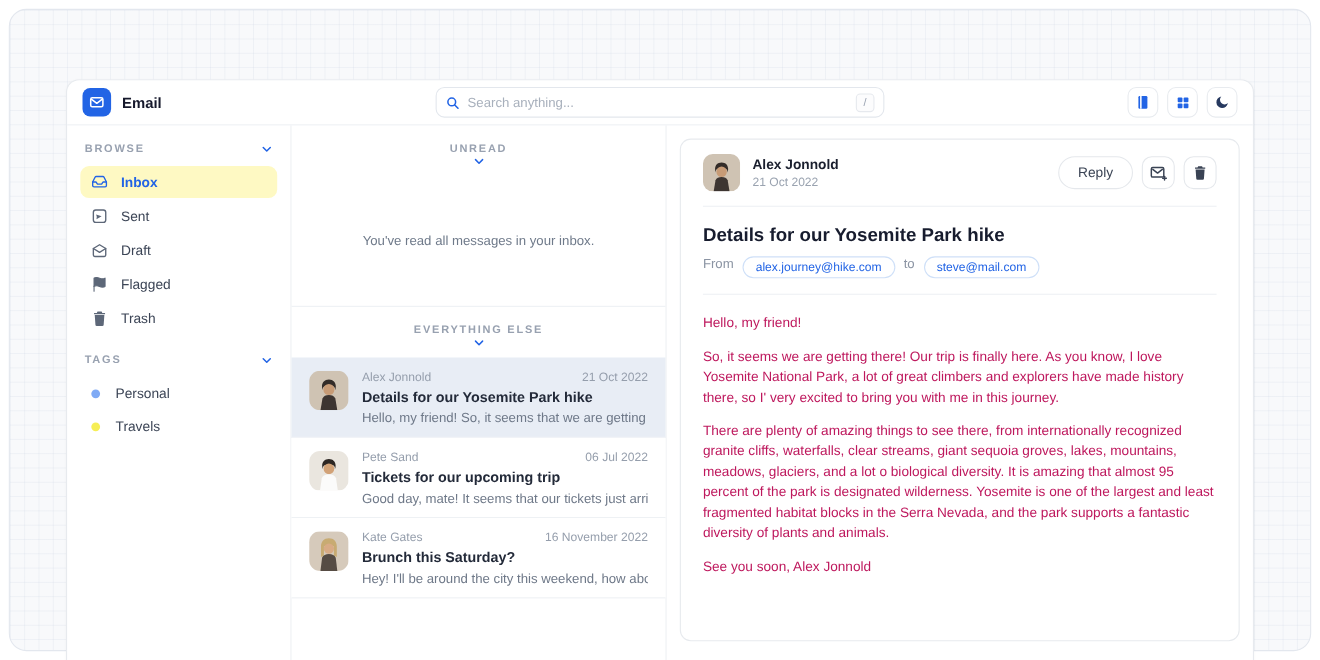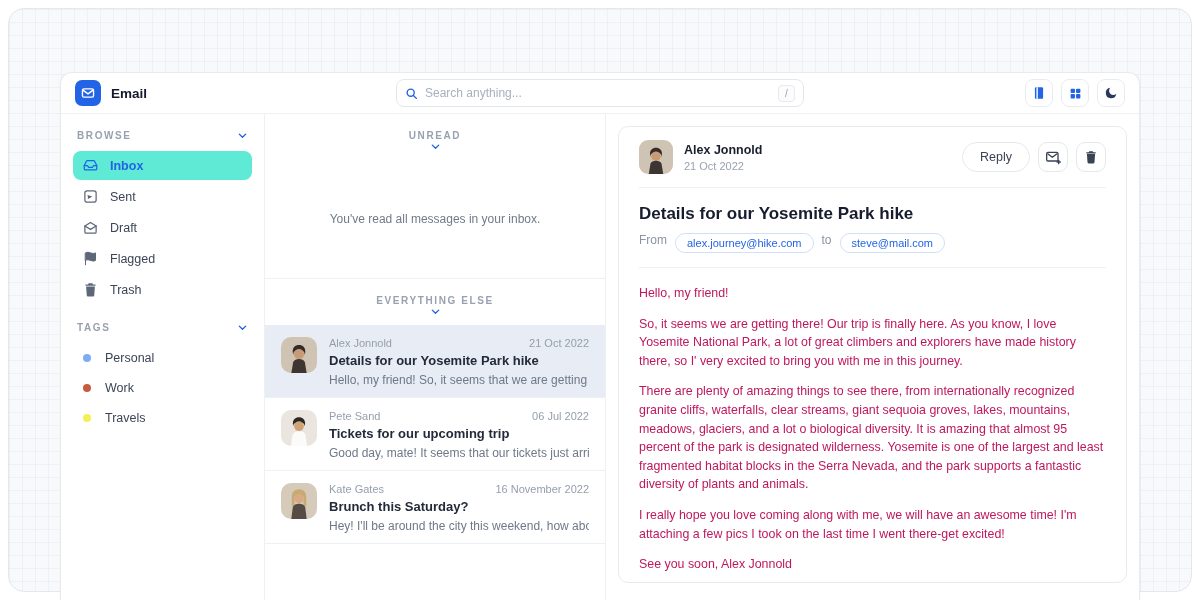--- a/index.html
+++ b/index.html
@@ -37,21 +37,21 @@
 
   
   .app-body { flex:1; display:flex; min-height:0; }
   .sidebar { width:203px; flex:0 0 203px; padding:14px 12px; }
   .section-head { display:flex; align-items:center; justify-content:space-between;
     padding:2px 4px 10px 4px; }
   .section-label { font-size:10px; font-weight:bold; letter-spacing:1.6px; color:#98a1b0; }
   .side-item { display:flex; align-items:center; gap:12px; padding:7px 10px;
     border-radius:8px; margin-bottom:2px; cursor:pointer; color:#5d6778; }
   .side-item .lbl { font-size:12.5px; color:#3c4556; }
-  .side-item.active { background:#5eead4; color:#2264e5; }
+  .side-item.active { background:#fef9c3; color:#2264e5; }
   .side-item.active .lbl { color:#2264e5; font-weight:bold; }
   .tags-head { margin-top:16px; }
   .tag-item { display:flex; align-items:center; gap:14px; padding:8px 10px; cursor:pointer; }
   .tag-dot { width:8px; height:8px; border-radius:50%; }
   .tag-item .lbl { font-size:12.5px; color:#3c4556; }
 
   .list-col { width:342px; flex:0 0 342px; border-left:1px solid #eef1f4;
     border-right:1px solid #eef1f4; display:flex; flex-direction:column; }
   .list-head { display:flex; align-items:center; justify-content:space-between;
     padding:16px 16px 8px 16px;flex-direction:column; }
@@ -215,24 +215,20 @@
               <polyline points="5,9 12,16 19,9"></polyline>
             </svg>
         </span>
       </div>
 
       <div class="tag-item">
         <span class="tag-dot" style="background:#7faaf5;"></span>
         <span class="lbl">Personal</span>
       </div>
       <div class="tag-item">
-        <span class="tag-dot" style="background:#c75b40;"></span>
-        <span class="lbl">Work</span>
-      </div>
-      <div class="tag-item">
         <span class="tag-dot" style="background:#f6ee55;"></span>
         <span class="lbl">Travels</span>
       </div>
     </div>
 
     <div class="list-col">
       <div class="list-head">
         <span class="section-label">UNREAD</span>
         <span style="display:flex;">
           <svg width="11" height="11" viewBox="0 0 24 24" fill="none" stroke="#2264e5" stroke-width="3" stroke-linecap="round" stroke-linejoin="round">
@@ -360,21 +356,20 @@
           <span class="to-label">to</span>
           <span class="addr-pill">steve@mail.com</span>
         </div>
 
         <div class="rule"></div>
 
         <div class="body-text">
           <p>Hello, my friend!</p>
           <p>So, it seems we are getting there! Our trip is finally here. As you know, I love Yosemite National Park, a lot of great climbers and explorers have made history there, so I' very excited to bring you with me in this journey.</p>
           <p>There are plenty of amazing things to see there, from internationally recognized granite cliffs, waterfalls, clear streams, giant sequoia groves, lakes, mountains, meadows, glaciers, and a lot o biological diversity. It is amazing that almost 95 percent of the park is designated wilderness. Yosemite is one of the largest and least fragmented habitat blocks in the Serra Nevada, and the park supports a fantastic diversity of plants and animals.</p>
-          <p>I really hope you love coming along with me, we will have an awesome time! I'm attaching a few pics I took on the last time I went there-get excited!</p>
           <p>See you soon, Alex Jonnold</p>
         </div>
 
       </div>
     </div>
 
   </div>
 </div>
 
 </body></html>

